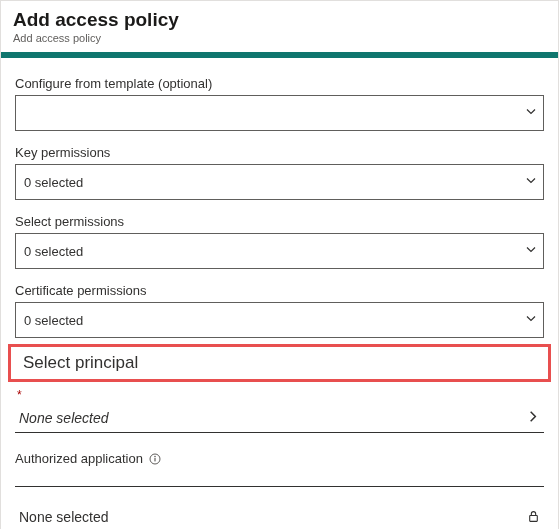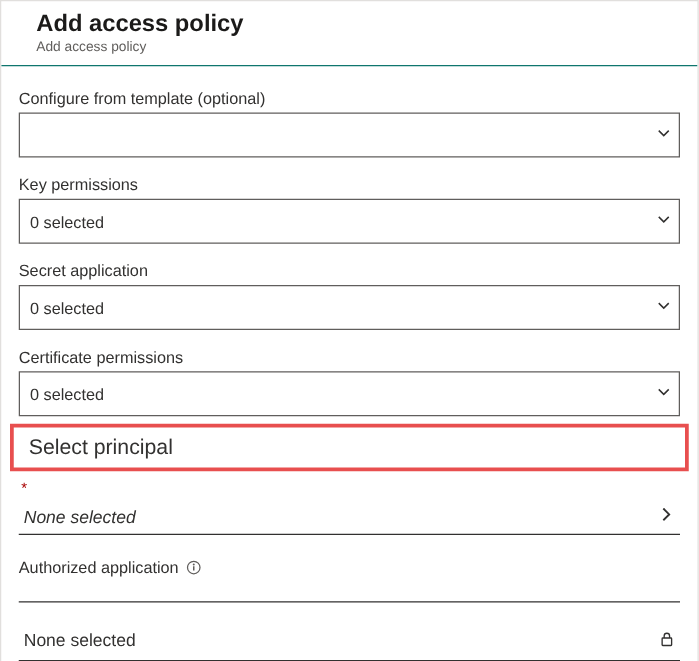--- a/index.html
+++ b/index.html
@@ -6,22 +6,22 @@
     body {
       font-family: "Segoe UI", Arial, sans-serif;
       font-size: 13px;
       color: #323130;
       background: #fff;
       width: 559px;
       padding: 0;
       border: 1px solid #e1dfdd;
     }
     .header {
-      padding: 8px 14px 8px 28px;
-      border-bottom: 1px solid #0f766e;
+      padding: 8px 14px 8px 12px;
+      border-bottom: 6px solid #0f766e;
     }
     .header-title {
       font-size: 19px;
       font-weight: 600;
       color: #1b1a19;
     }
     .header-sub {
       font-size: 11px;
       color: #605e5c;
       margin-top: 1px;
@@ -157,21 +157,21 @@
       <span class="dropdown-value">0 selected</span>
       <span class="chevron">
         <svg width="12" height="12" viewBox="0 0 12 12">
             <path d="M2 4 L6 8 L10 4" stroke="#323130" stroke-width="1.2" fill="none"></path>
           </svg>
       </span>
     </div>
   </div>
 
   <div class="field">
-    <label class="field-label">Secret application</label>
+    <label class="field-label">Select permissions</label>
     <div class="dropdown">
       <span class="dropdown-value">0 selected</span>
       <span class="chevron">
         <svg width="12" height="12" viewBox="0 0 12 12">
             <path d="M2 4 L6 8 L10 4" stroke="#323130" stroke-width="1.2" fill="none"></path>
           </svg>
       </span>
     </div>
   </div>
 

